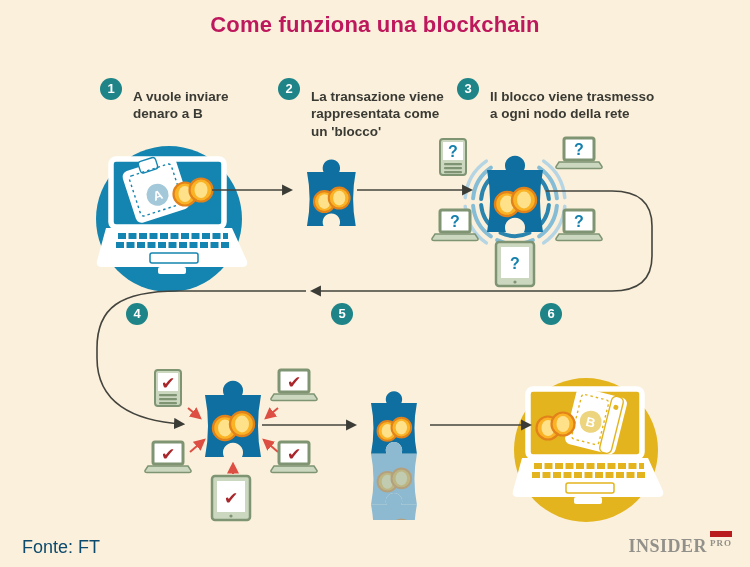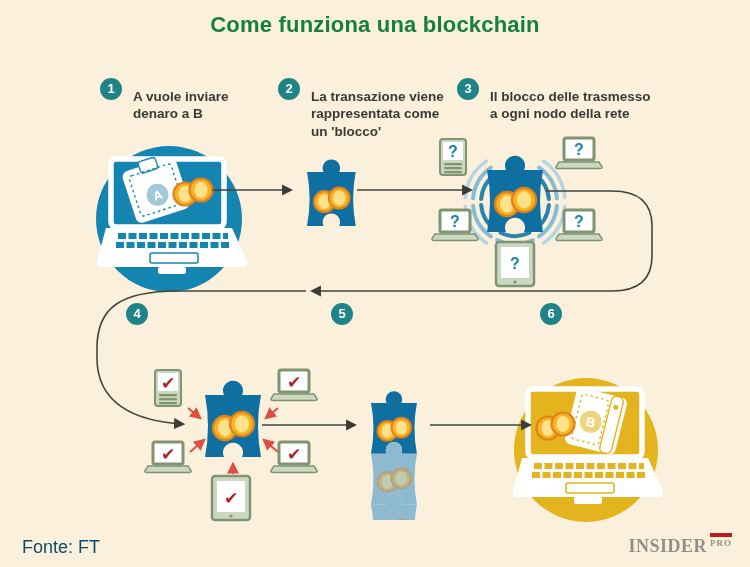--- a/index.html
+++ b/index.html
@@ -1,32 +1,32 @@
 <!DOCTYPE html>
 <html><head>
 <meta charset="utf-8">
 <style>
   html,body{margin:0;padding:0;}
   body{font-family:"Liberation Sans",sans-serif;background:#fbf0db;}
   .stage{position:relative;width:750px;height:567px;background:#fbf0db;overflow:hidden;}
   .title{position:absolute;top:12px;left:0;width:100%;text-align:center;
-         font-size:22px;font-weight:bold;color:#15803d;letter-spacing:.2px;}
+         font-size:22px;font-weight:bold;color:#be185d;letter-spacing:.2px;}
   .step{position:absolute;display:flex;gap:11px;align-items:flex-start;}
   .step .num{flex:none;width:22px;height:22px;border-radius:50%;background:#1e8487;
              color:#fff;font-size:13px;font-weight:bold;line-height:22px;text-align:center;}
   .step .txt{font-size:13.5px;font-weight:bold;color:#3a3a34;line-height:1.28;
              white-space:pre-line;margin-top:10px;}
   .illus{position:absolute;}
   .q{font:bold 16px "Liberation Sans",sans-serif;fill:#1580ad;text-anchor:middle;}
   .chk{font:bold 17px "DejaVu Sans",sans-serif;fill:#a9262b;text-anchor:middle;}
   .wl{font:bold 13px "Liberation Sans",sans-serif;fill:#fff;text-anchor:middle;}
   .source{position:absolute;left:22px;top:537px;font-size:18px;color:#0c4a6e;}
   .brand{position:absolute;right:18px;top:536px;font-family:"Liberation Serif",serif;
          font-weight:bold;color:#92908a;font-size:18px;letter-spacing:.5px;}
-  .brand .pro{display:inline-block;font-size:9px;letter-spacing:1px;border-top:4px solid #b91c1c;
+  .brand .pro{display:inline-block;font-size:9px;letter-spacing:1px;border-top:6px solid #b91c1c;
          padding-top:1px;margin-left:3px;position:relative;top:-6px;}
   svg{display:block;}
 </style>
 </head>
 <body>
 
 <div class="stage">
 
   <div class="title">Come funziona una blockchain</div>
 
@@ -36,21 +36,21 @@
 denaro a B</span>
   </div>
   <div class="step" style="left:278px;top:78px;">
     <span class="num">2</span>
     <span class="txt">La transazione viene
 rappresentata come
 un 'blocco'</span>
   </div>
   <div class="step" style="left:457px;top:78px;">
     <span class="num">3</span>
-    <span class="txt">Il blocco delle trasmesso
+    <span class="txt">Il blocco viene trasmesso
 a ogni nodo della rete</span>
   </div>
   <div class="step" style="left:126px;top:303px;">
     <span class="num">4</span>
   </div>
   <div class="step" style="left:331px;top:303px;">
     <span class="num">5</span>
   </div>
   <div class="step" style="left:540px;top:303px;">
     <span class="num">6</span>

